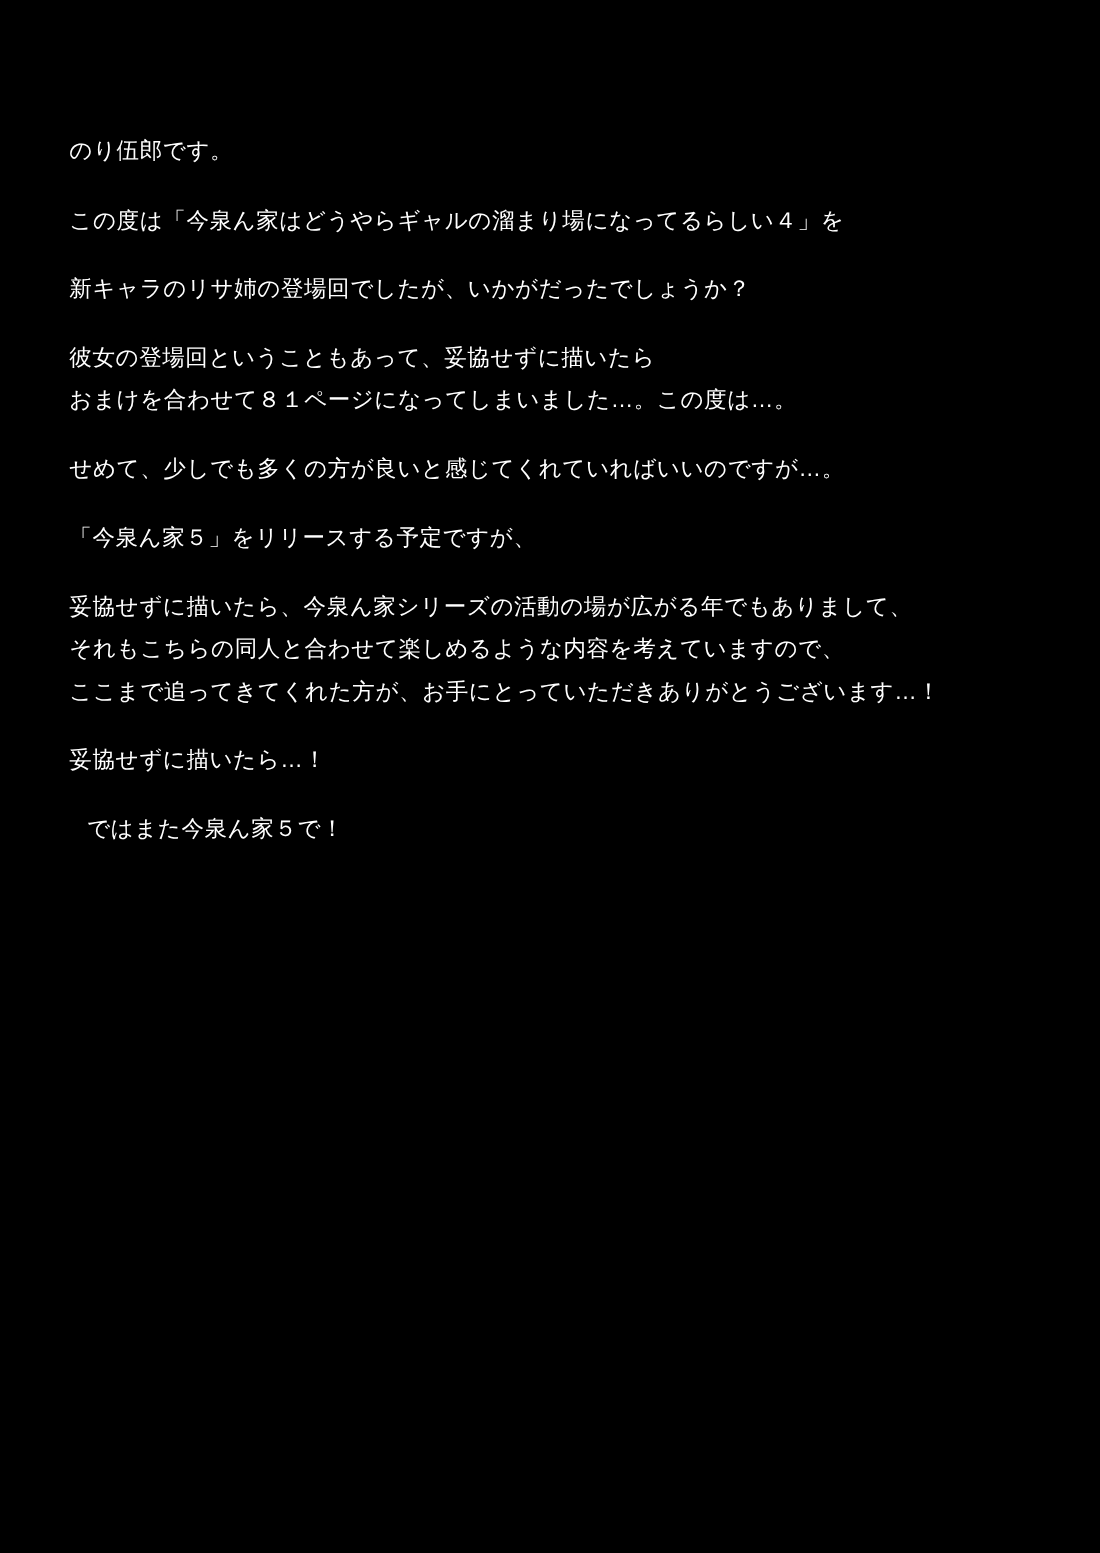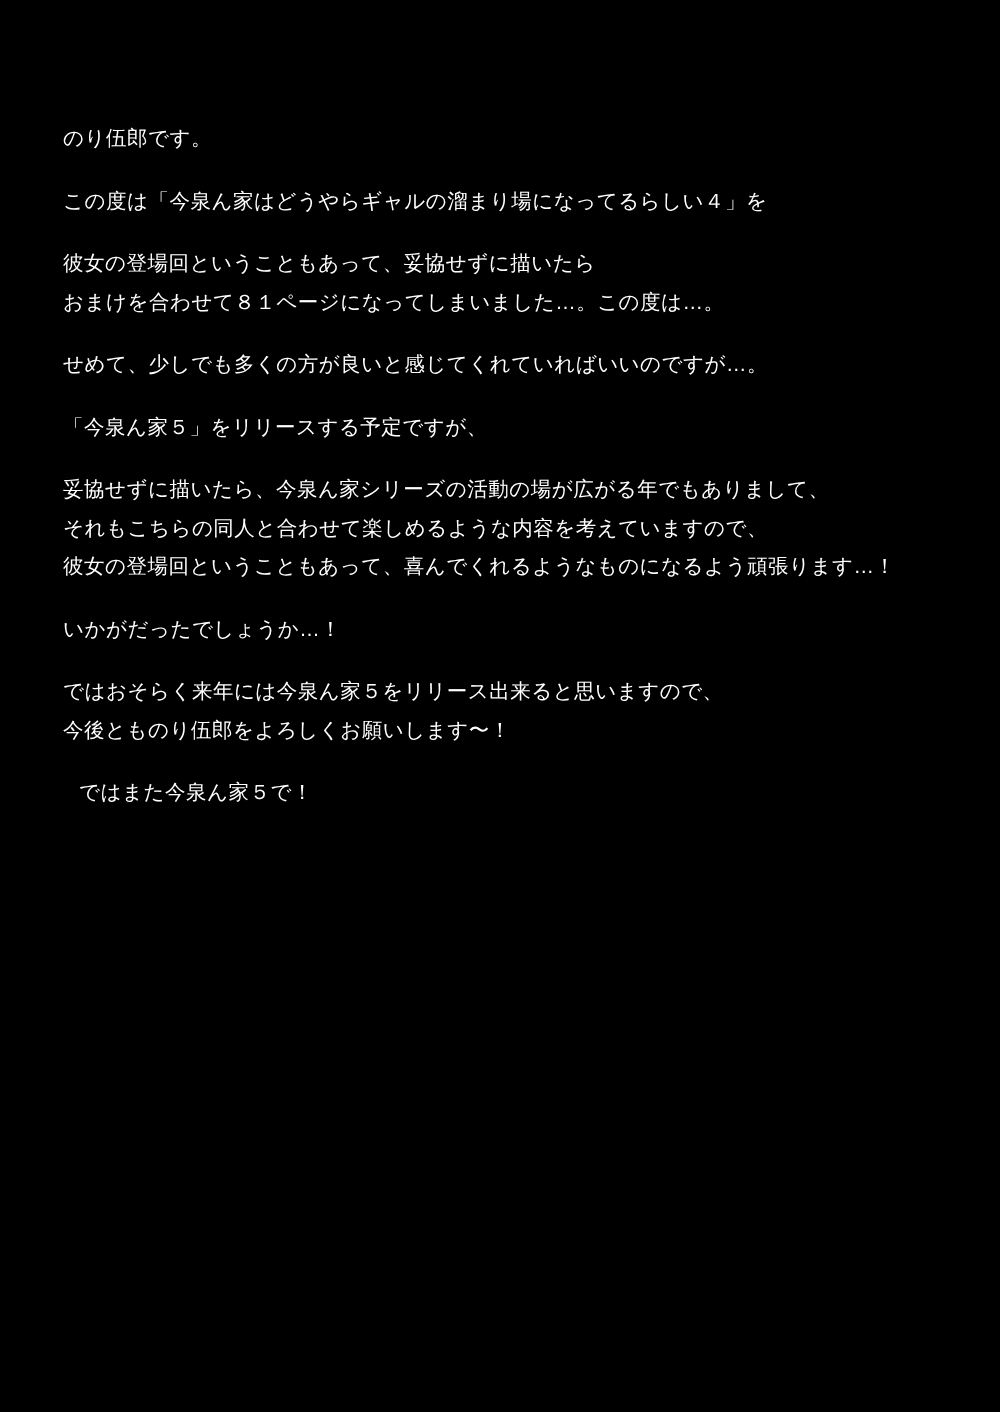--- a/index.html
+++ b/index.html
@@ -50,47 +50,46 @@
   <div class="afterword">
 
     <div class="block">
       <span class="line">のり伍郎です。</span>
     </div>
 
     <div class="block">
       <span class="line">この度は「今泉ん家はどうやらギャルの溜まり場になってるらしい４」を</span>
     </div>
 
+    <div class="block">
+      <span class="line">新キャラのリサ姉の登場回でしたが、いかがだったでしょうか？</span>
+    </div>
 
     <div class="block">
       <span class="line">彼女の登場回ということもあって、妥協せずに描いたら</span>
       <span class="line">おまけを合わせて８１ページになってしまいました…。この度は…。</span>
     </div>
 
     <div class="block">
       <span class="line">せめて、少しでも多くの方が良いと感じてくれていればいいのですが…。</span>
     </div>
 
     <div class="block">
       <span class="line">「今泉ん家５」をリリースする予定ですが、</span>
     </div>
 
     <div class="block">
       <span class="line">妥協せずに描いたら、今泉ん家シリーズの活動の場が広がる年でもありまして、</span>
       <span class="line">それもこちらの同人と合わせて楽しめるような内容を考えていますので、</span>
-      <span class="line">彼女の登場回ということもあって、喜んでくれるようなものになるよう頑張ります…！</span>
+      <span class="line">ここまで追ってきてくれた方が、お手にとっていただきありがとうございます…！</span>
     </div>
 
     <div class="block">
-      <span class="line">いかがだったでしょうか…！</span>
+      <span class="line">妥協せずに描いたら…！</span>
     </div>
 
-    <div class="block">
-      <span class="line">ではおそらく来年には今泉ん家５をリリース出来ると思いますので、</span>
-      <span class="line">今後とものり伍郎をよろしくお願いします〜！</span>
-    </div>
 
     <div class="block">
       <span class="line">ではまた今泉ん家５で！</span>
     </div>
 
   </div>
 </div>
 
 </body></html>

